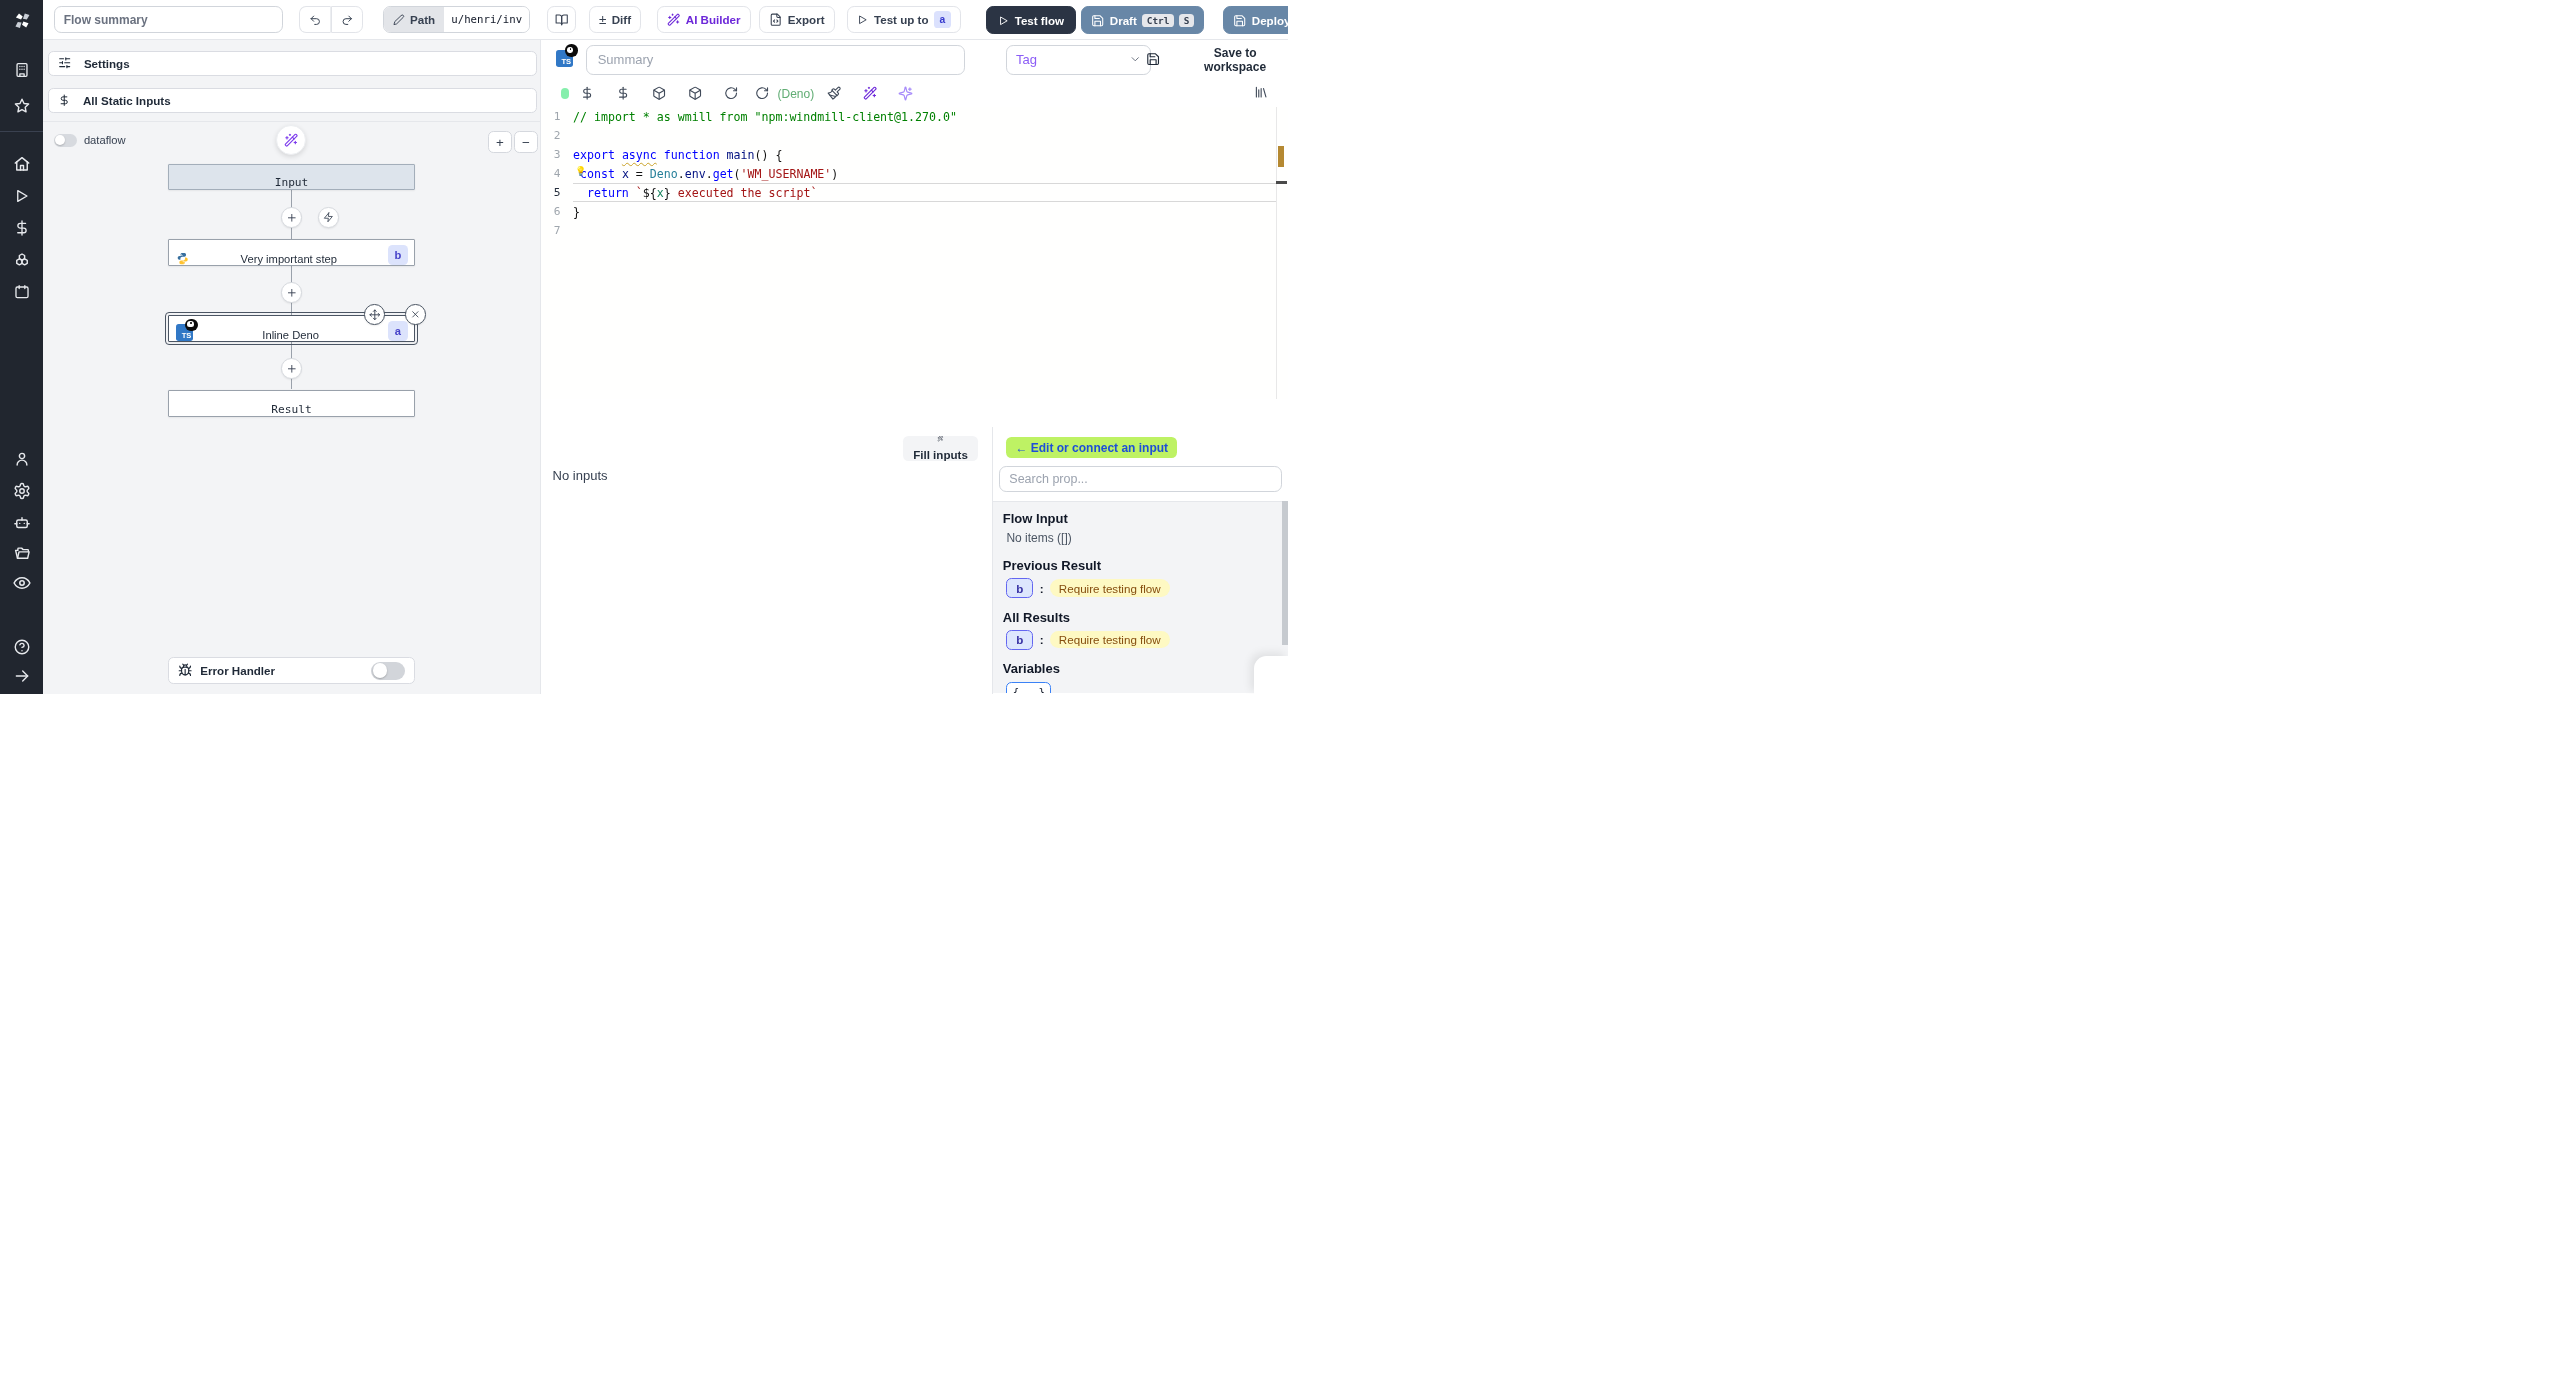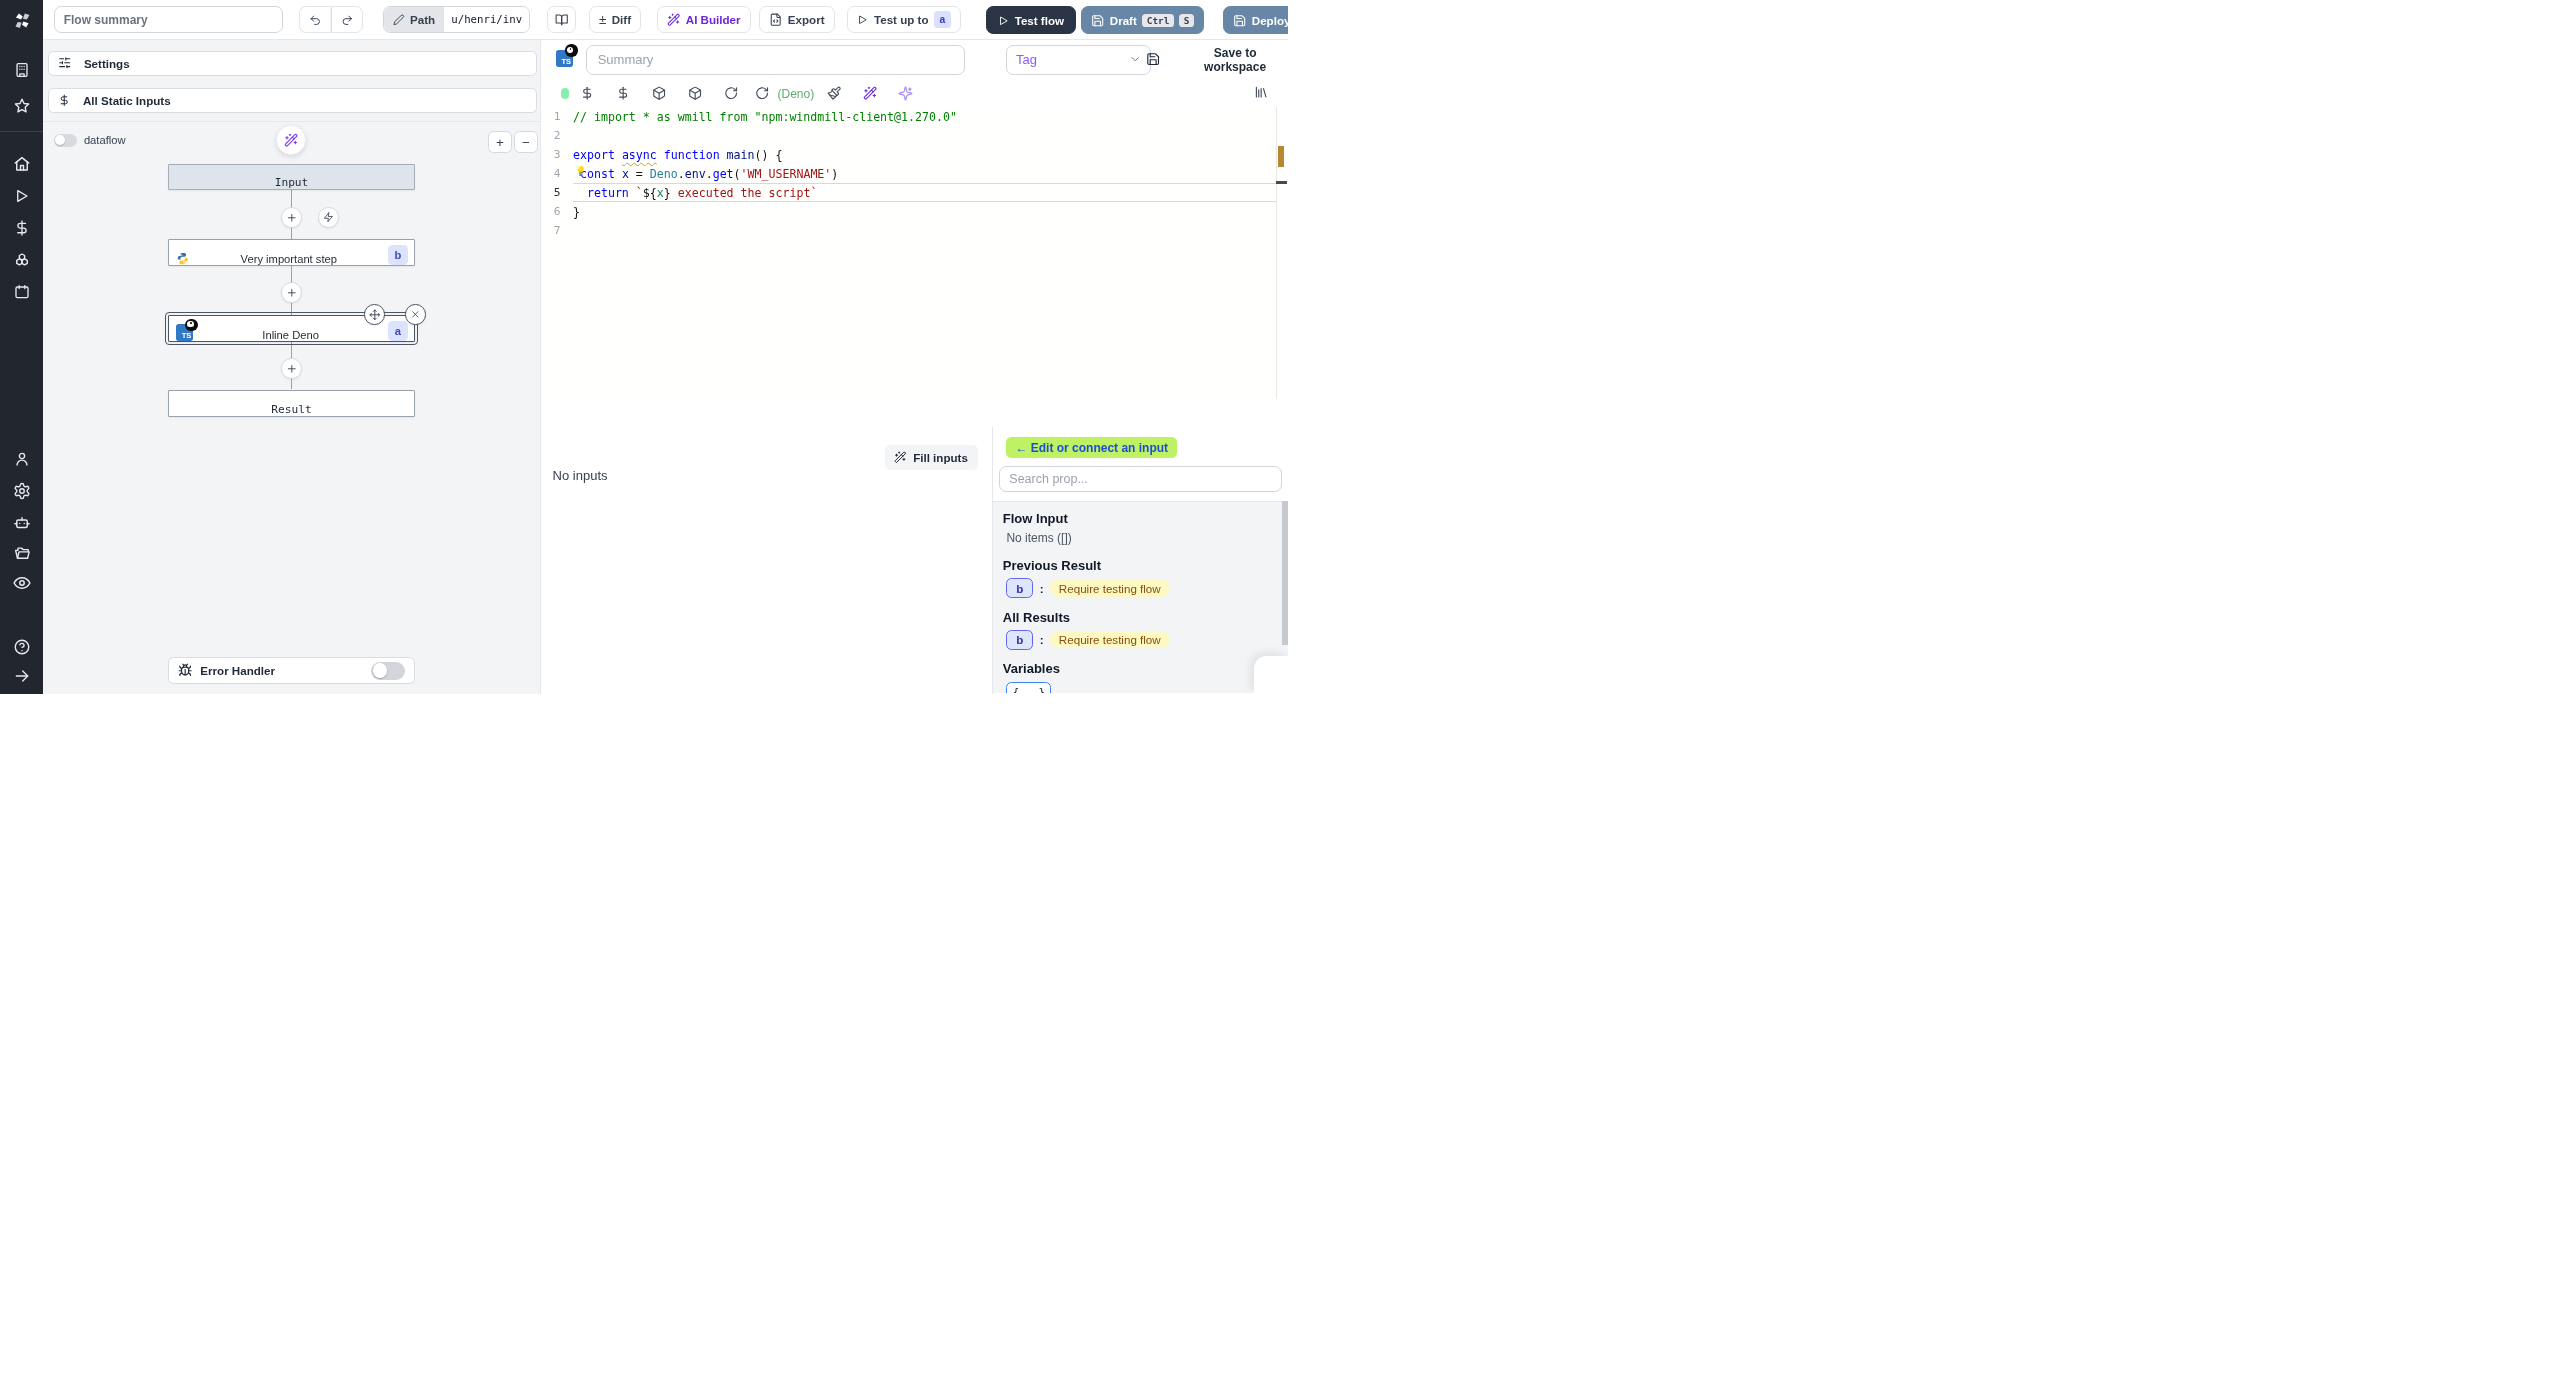--- a/index.html
+++ b/index.html
@@ -105,21 +105,21 @@
   #ruler-cursor { position:absolute; left:735px; top:141px; width:10.7px; height:2.7px; background:#4a4a4a; }
 
   
   #tabbar { position:absolute; left:0; top:362px; width:748px; height:25px; border-top:0.9px solid #e5e7eb; border-bottom:0.9px solid #e5e7eb; display:flex; align-items:stretch; padding-left:15px; gap:30px; background:#fff; }
   .tab { display:flex; align-items:center; font-size:12px; color:#374151; cursor:pointer; position:relative; }
   .tab.active { color:#111827; font-weight:500; }
   .tab.active::after { content:""; position:absolute; left:-1.8px; right:-1.8px; bottom:-0.9px; height:2.7px; background:#374151; }
 
   
   #step-input-panel { position:absolute; left:0; top:387px; width:451px; height:267px; background:#fff; }
-  #fill-inputs-btn { position:absolute; right:14.3px; top:18px; height:25px; background:#f3f4f6; border:none; border-radius:5.4px; display:flex; align-items:center; gap:6.3px; padding:0 9.8px; font-size:11.6px; font-weight:600; color:#1f2937; cursor:pointer; font-family:"Liberation Sans",sans-serif; }
+  #fill-inputs-btn { position:absolute; right:14.3px; top:9px; height:25px; background:#f3f4f6; border:none; border-radius:5.4px; display:flex; align-items:center; gap:6.3px; padding:0 9.8px; font-size:11.6px; font-weight:600; color:#1f2937; cursor:pointer; font-family:"Liberation Sans",sans-serif;flex-direction:column; }
   #no-inputs { position:absolute; left:11.6px; top:41px; font-size:13px; color:#374151; }
 
   #prop-panel { position:absolute; left:451px; top:387px; width:297px; height:267px; border-left:0.9px solid #e5e7eb; background:#fff; }
   #edit-connect-btn { position:absolute; left:13.4px; top:9.8px; height:21.5px; background:#bef264; color:#1d4ed8; border:none; border-radius:5.4px; font-size:12px; font-weight:600; padding:0 9px; display:flex; align-items:center; gap:4.5px; cursor:pointer; font-family:"Liberation Sans",sans-serif; }
   #prop-search { position:absolute; left:6.3px; top:39px; width:283px; height:26px; border:0.9px solid #d1d5db; border-radius:7.2px; padding:0 9px; font-size:12.5px; font-family:"Liberation Sans",sans-serif; color:#111827; }
   #prop-search::placeholder { color:#9ca3af; }
   #prop-list { position:absolute; left:0; top:74px; width:297px; height:192px; background:#f3f4f6; border-top:0.9px solid #e5e7eb; padding:9px 0 0 9.8px; overflow:hidden; }
   .prop-title { font-size:13px; font-weight:700; color:#111827; margin-bottom:5.4px; }
   .prop-empty { font-size:12px; color:#4b5563; margin:1.8px 0 12.5px 3.6px; }
   .prop-row { display:flex; align-items:center; gap:6.3px; margin:1.8px 0 11.6px 3.6px; }

